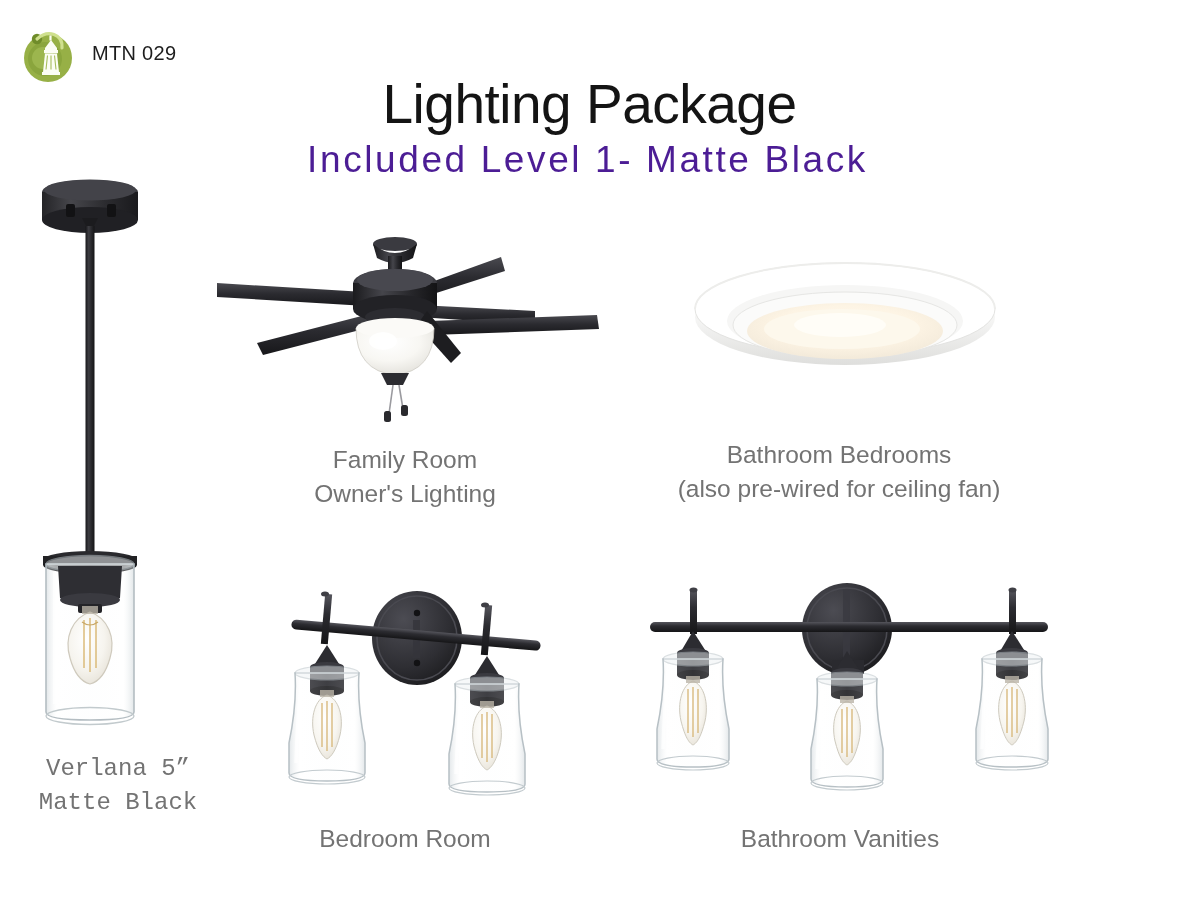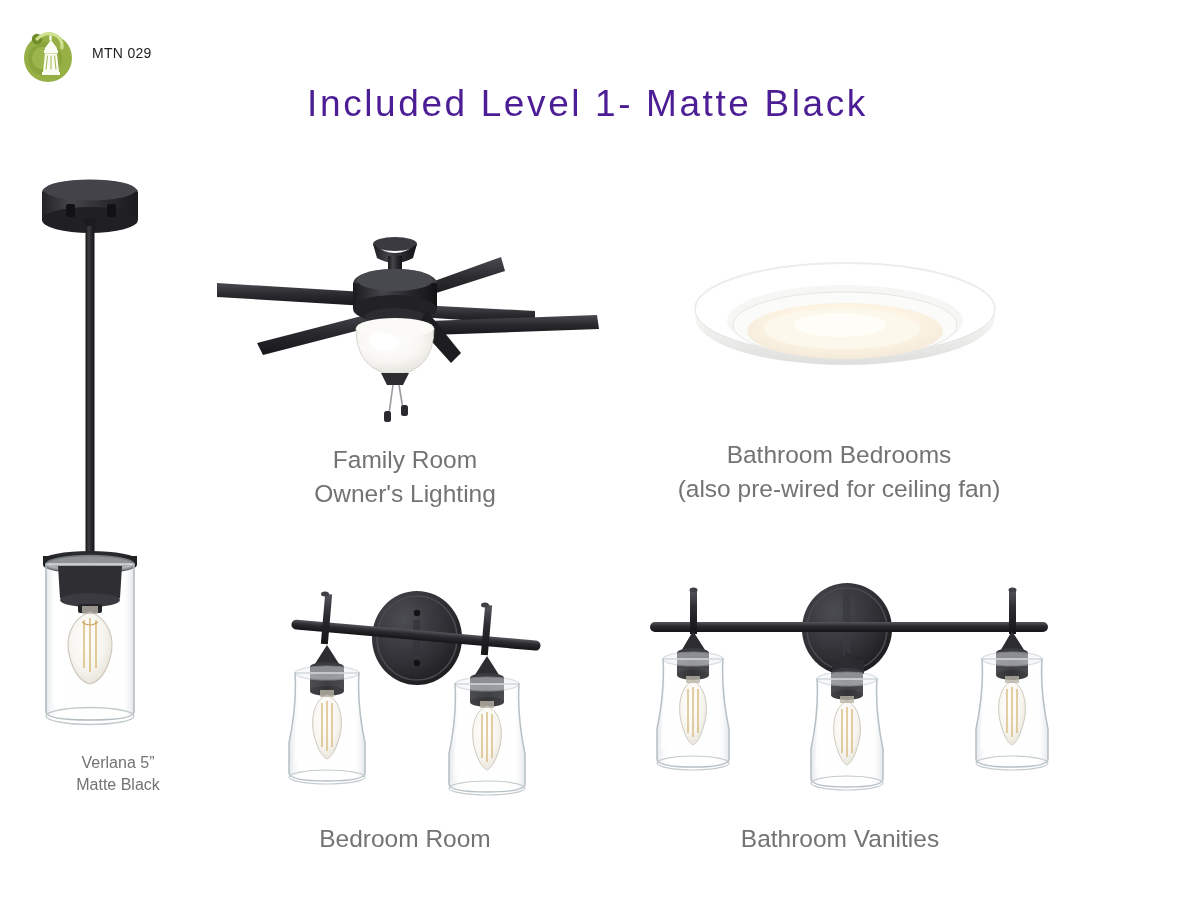--- a/index.html
+++ b/index.html
@@ -16,21 +16,21 @@
     overflow: hidden;
   }
 
   
   #brand {
     position: absolute; left: 18px; top: 22px;
     display: flex; align-items: center; gap: 12px;
   }
   #brand-mark { width: 62px; height: 62px; display: block; }
   #brand-code {
-    font-size: 14px; letter-spacing: .3px;
+    font-size: 20px; letter-spacing: .3px;
     color: #1d1d1d; font-weight: 400;
     white-space: nowrap;
   }
 
   #titles {
     position: absolute; left: 0; right: 0; top: 76px;
     text-align: center;
   }
   #main-title {
     font-size: 55px; font-weight: 400; line-height: 1.02;
@@ -44,21 +44,21 @@
   }
 
   
   .caption {
     position: absolute; text-align: center;
     font-size: 24.5px; line-height: 1.40; color: #737373;
     white-space: nowrap;
   }
   .caption .line { display: block; }
 
-  #cap-pendant  { left: 18px;  top: 752px; width: 200px; font-size: 16px; }
+  #cap-pendant  { left: 18px;  top: 752px; width: 200px; font-size: 24px; font-family: Liberation Mono, monospace; }
   #cap-fan      { left: 245px; top: 443px; width: 320px; }
   #cap-flush    { left: 638px; top: 438px; width: 402px; }
   #cap-powder   { left: 265px; top: 822px; width: 280px; }
   #cap-bath     { left: 630px; top: 822px; width: 420px; }
 
   
   .stage { position: absolute; }
   #stage-pendant { left: 20px;  top: 160px; width: 200px; height: 580px; }
   #stage-fan     { left: 205px; top: 225px; width: 420px; height: 200px; }
   #stage-flush   { left: 690px; top: 245px; width: 310px; height: 150px; }
@@ -82,20 +82,21 @@
       <path d="M27 31.5 L25 50 L41 50 L39 31.5 Z" fill="#fbfdf4"></path>
       <path d="M29.5 33.5 L28 47.5 M33 33.5 L33 47.5 M36.5 33.5 L38 47.5" stroke="#a6bd5b" stroke-width="1.1" fill="none"></path>
       <rect x="24" y="50" width="18" height="3" fill="#fbfdf4"></rect>
       <rect x="31.4" y="13.5" width="2.2" height="5" fill="#fbfdf4"></rect>
     </svg>
   </span>
   <span id="brand-code">MTN 029</span>
 </div>
 
 <div id="titles">
+  <h1 id="main-title">Lighting Package</h1>
   <h2 id="sub-title">Included Level 1- Matte Black</h2>
 </div>
 
 <div class="stage" id="stage-pendant">
   <svg viewBox="0 0 200 580" aria-hidden="true">
     <defs>
       <linearGradient id="mtl" x1="0" y1="0" x2="1" y2="0">
         <stop offset="0" stop-color="#17171a"></stop>
         <stop offset=".35" stop-color="#3c3c41"></stop>
         <stop offset=".62" stop-color="#2a2a2e"></stop>

